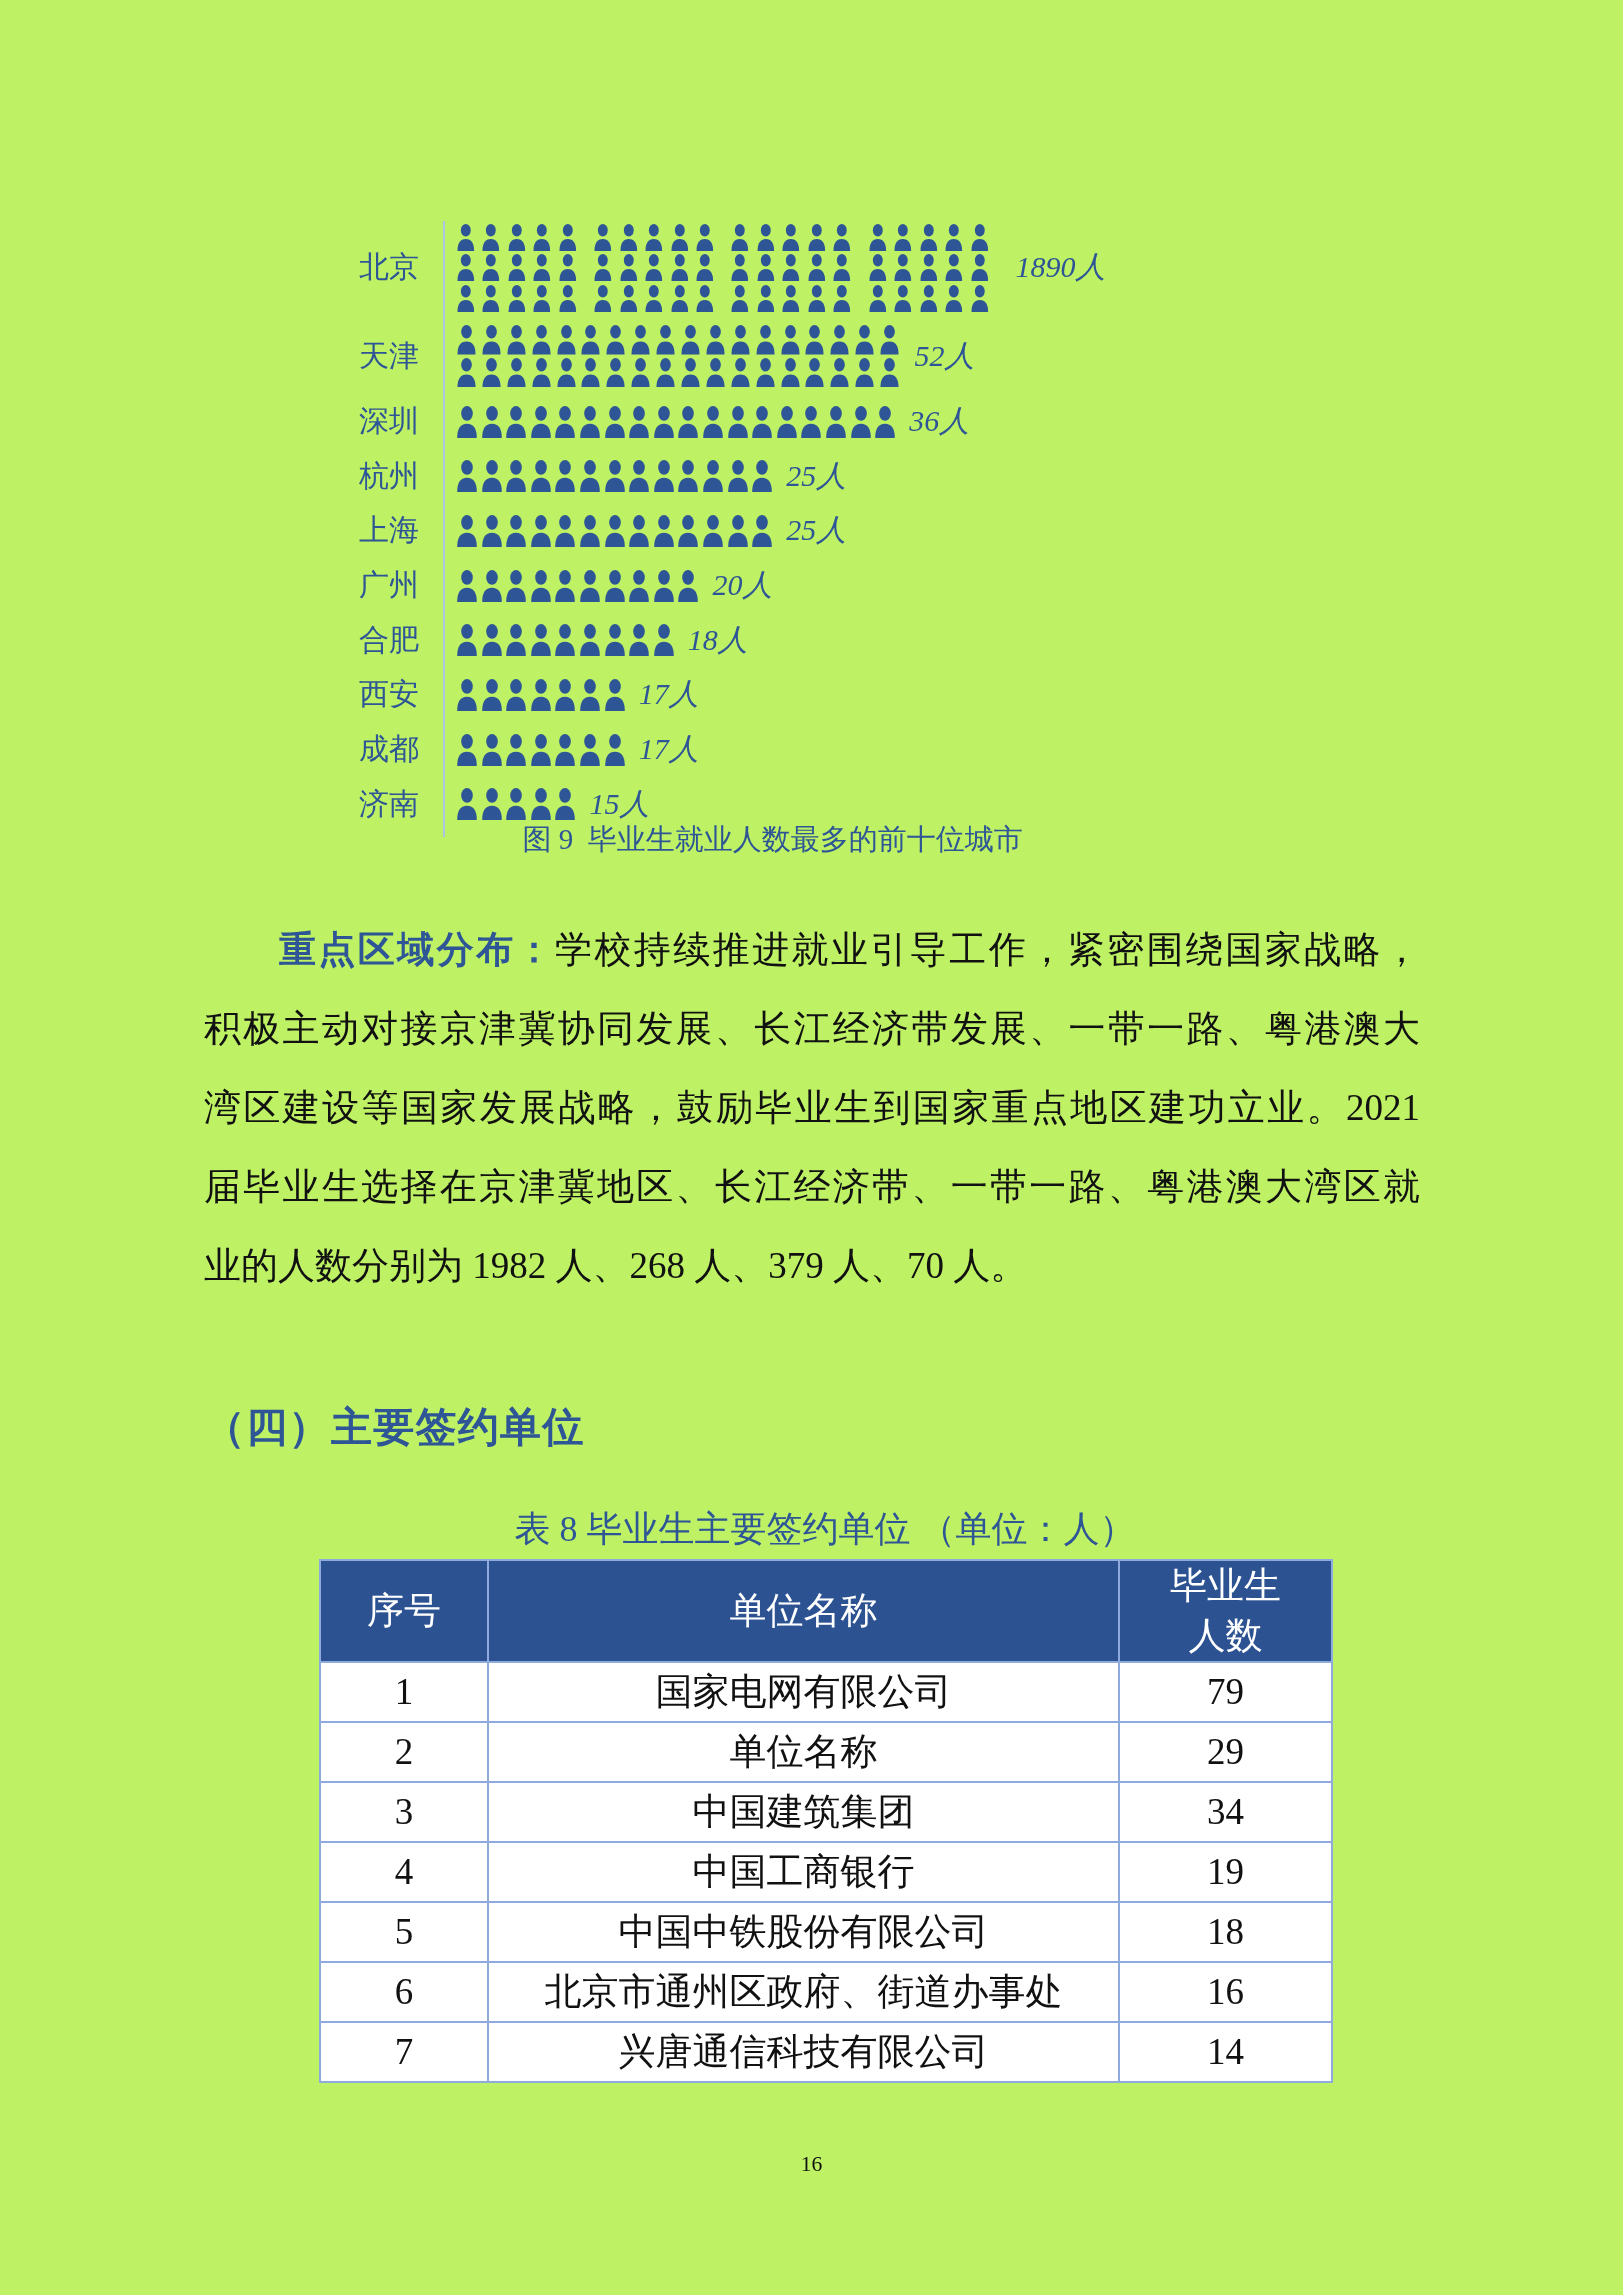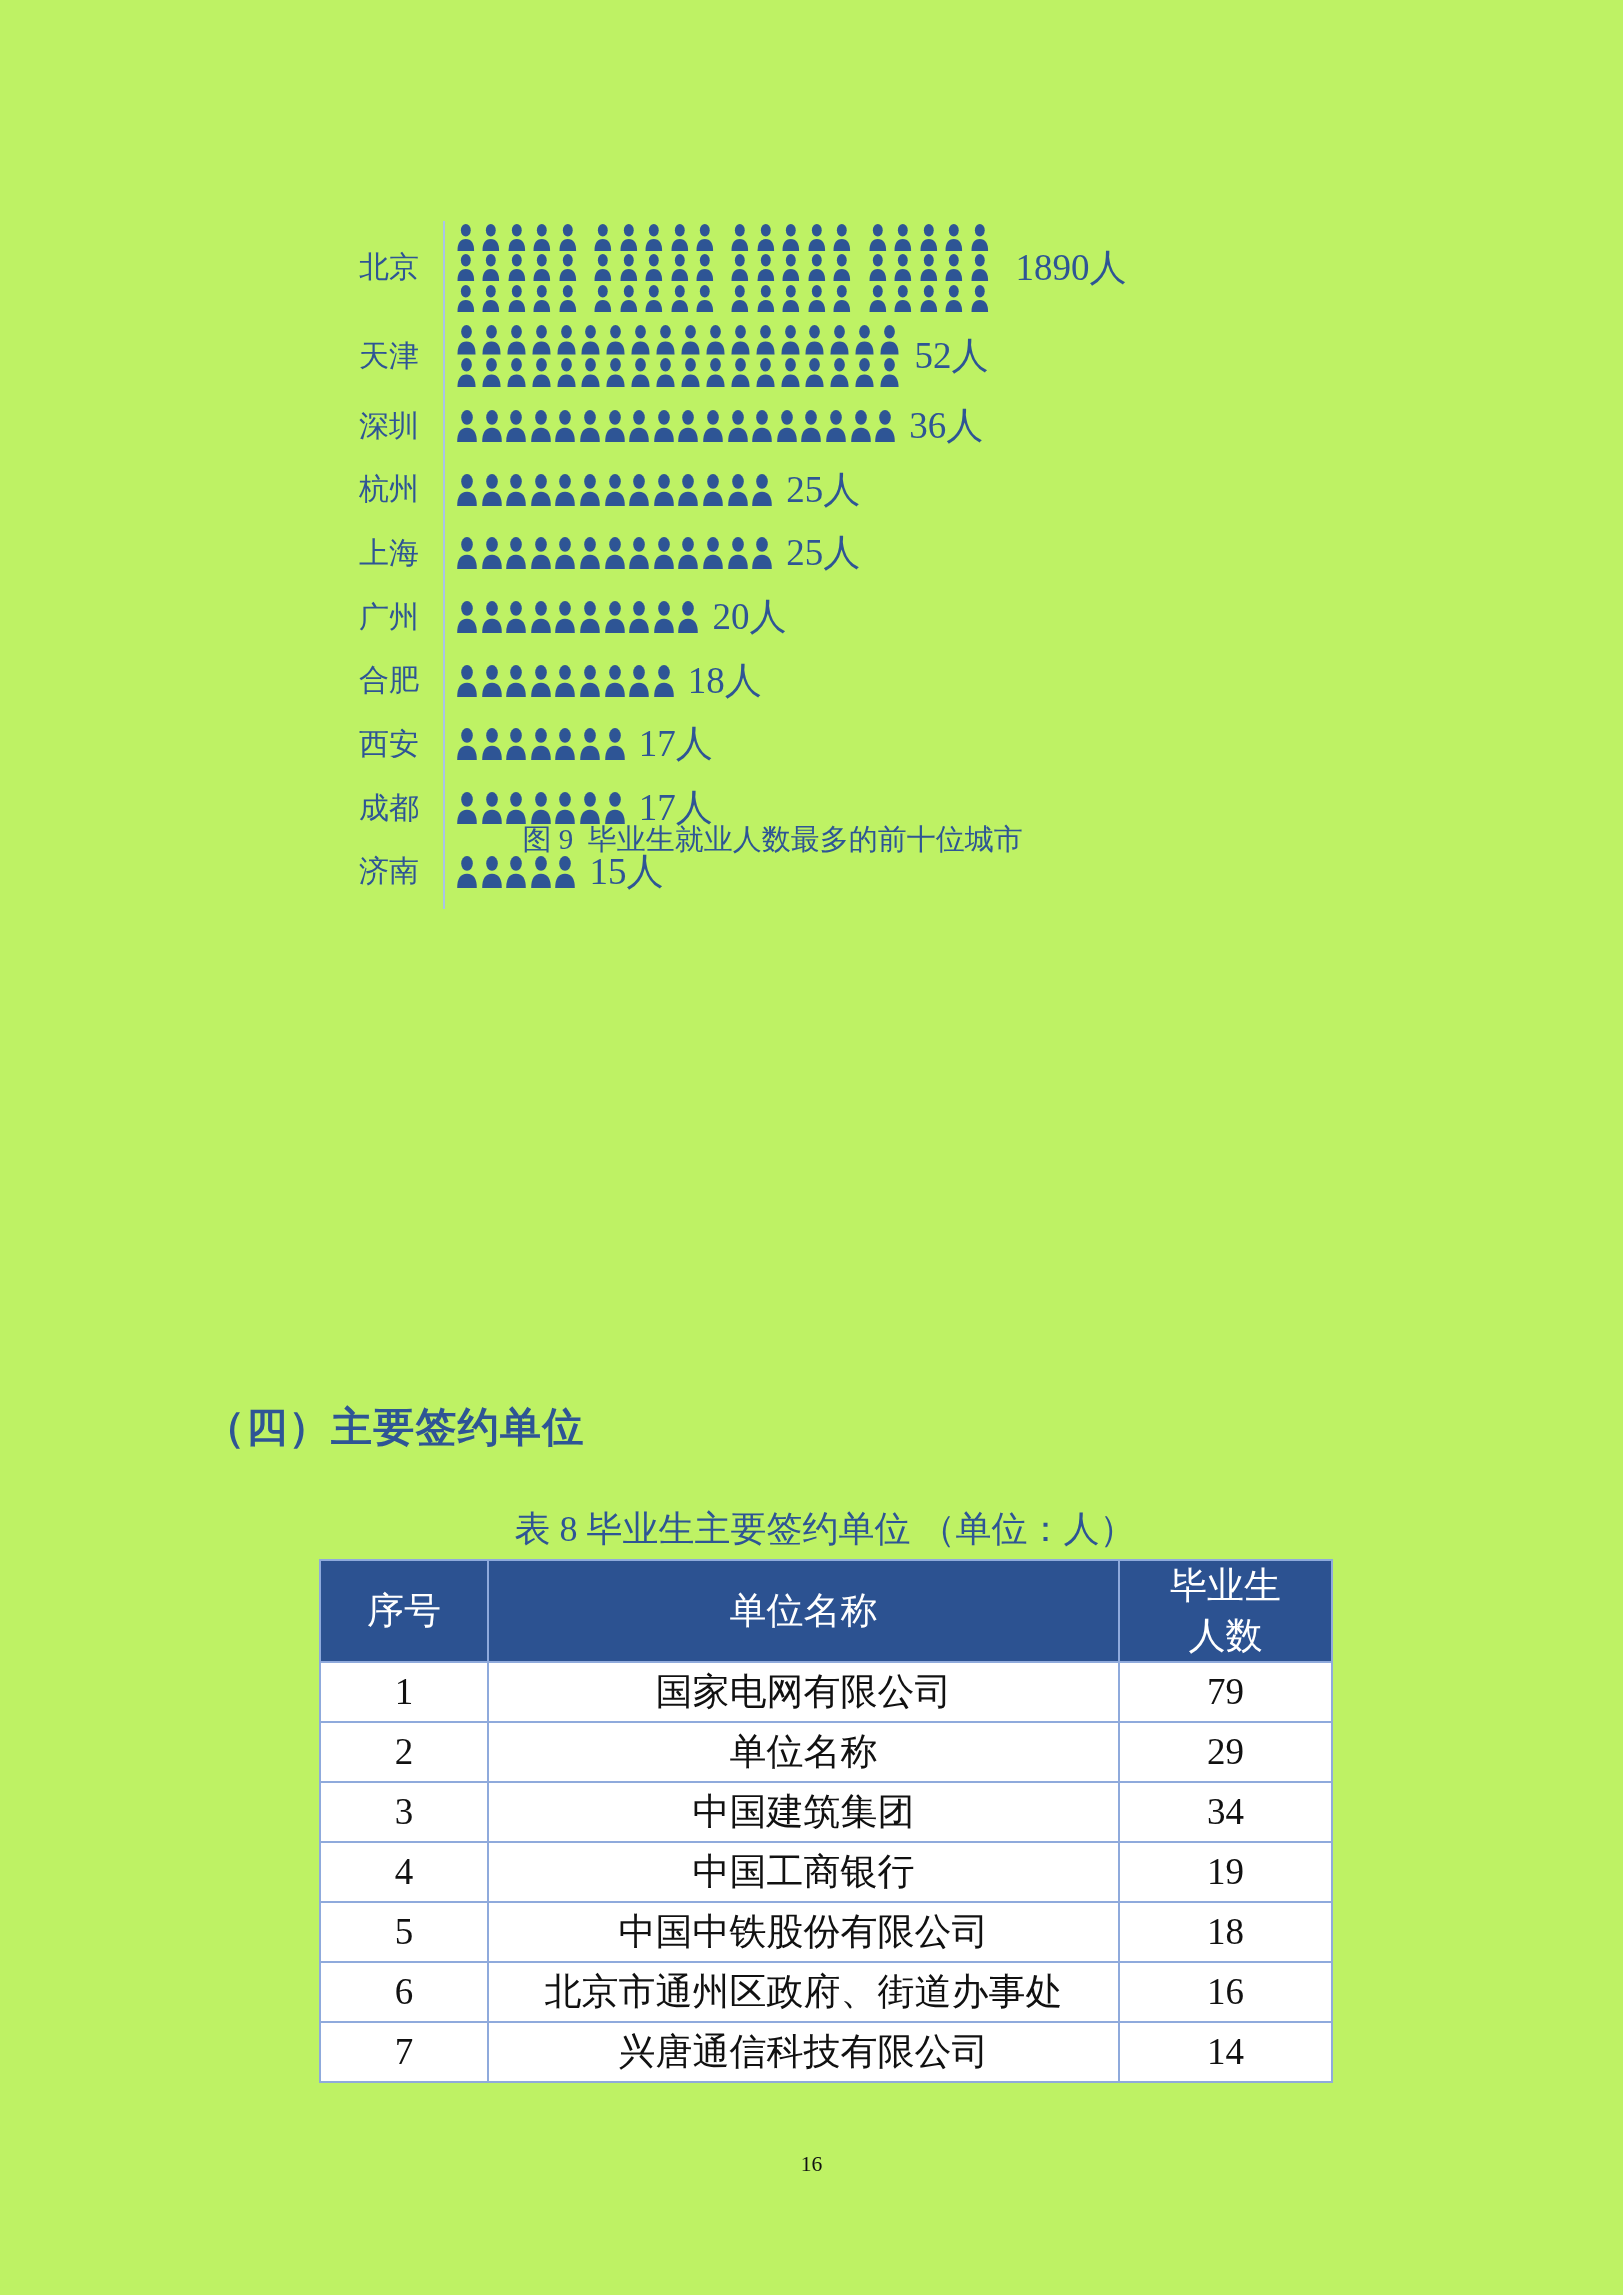--- a/index.html
+++ b/index.html
@@ -20,21 +20,21 @@
   .crow { display:flex; align-items:center; margin-bottom:13.7px; position:relative; }
   .clabel { width:79px; flex:none; text-align:right; font-size:30px; color:var(--blue); }
   .cicons { margin-left:37px; display:flex; flex-direction:column; row-gap:3.3px; }
   .iline { display:flex; }
   .igroup { display:flex; }
   .picon { fill:var(--blue); flex:none; }
   .r1 .picon { width:22px; height:34px; margin-right:2.6px; }
   .r2 .picon { width:21px; height:29.4px; margin-right:3.9px; }
   .r3 .picon { width:19.6px; height:27px; margin-right:5.9px; }
   .r3 .igroup { margin-right:9.8px; }
-  .cvalue { margin-left:10.5px; font-size:37px; color:var(--blue); white-space:nowrap; }
+  .cvalue { margin-left:10.5px; font-size:30px; color:var(--blue); white-space:nowrap;font-style:italic; }
 
   #fig-caption {
     position:absolute; top:820px; left:203px; width:1139px;
     text-align:center; font-size:29px; color:var(--blue); white-space:pre;
   }
 
   
   #paragraph { position:absolute; top:910px; left:204px; width:1216px; font-size:37px; line-height:79px; }
   .pline { text-align:justify; text-align-last:justify; }
   .pline.last { text-align-last:left; }
@@ -919,20 +919,27 @@
               </svg>
             </div>
           </div>
         </div>
         <div class="cvalue">15人</div>
       </div>
     </div>
 
   <div id="fig-caption">图 9  毕业生就业人数最多的前十位城市</div>
 
+  <div id="paragraph">
+    <div class="pline first"><span class="lead">重点区域分布：</span><span>学校持续推进就业引导工作，紧密围绕国家战略，</span></div>
+    <div class="pline">积极主动对接京津冀协同发展、长江经济带发展、一带一路、粤港澳大</div>
+    <div class="pline">湾区建设等国家发展战略，鼓励毕业生到国家重点地区建功立业。2021</div>
+    <div class="pline">届毕业生选择在京津冀地区、长江经济带、一带一路、粤港澳大湾区就</div>
+    <div class="pline last">业的人数分别为 1982 人、268 人、379 人、70 人。</div>
+  </div>
 
   <div id="section-heading">（四）主要签约单位</div>
 
   <div id="table-caption">表 8 毕业生主要签约单位 （单位：人）</div>
 
   <table id="sign-table">
     <colgroup>
         <col style="width: 168px;">
         <col style="width: 631px;">
         <col style="width: 213px;">

